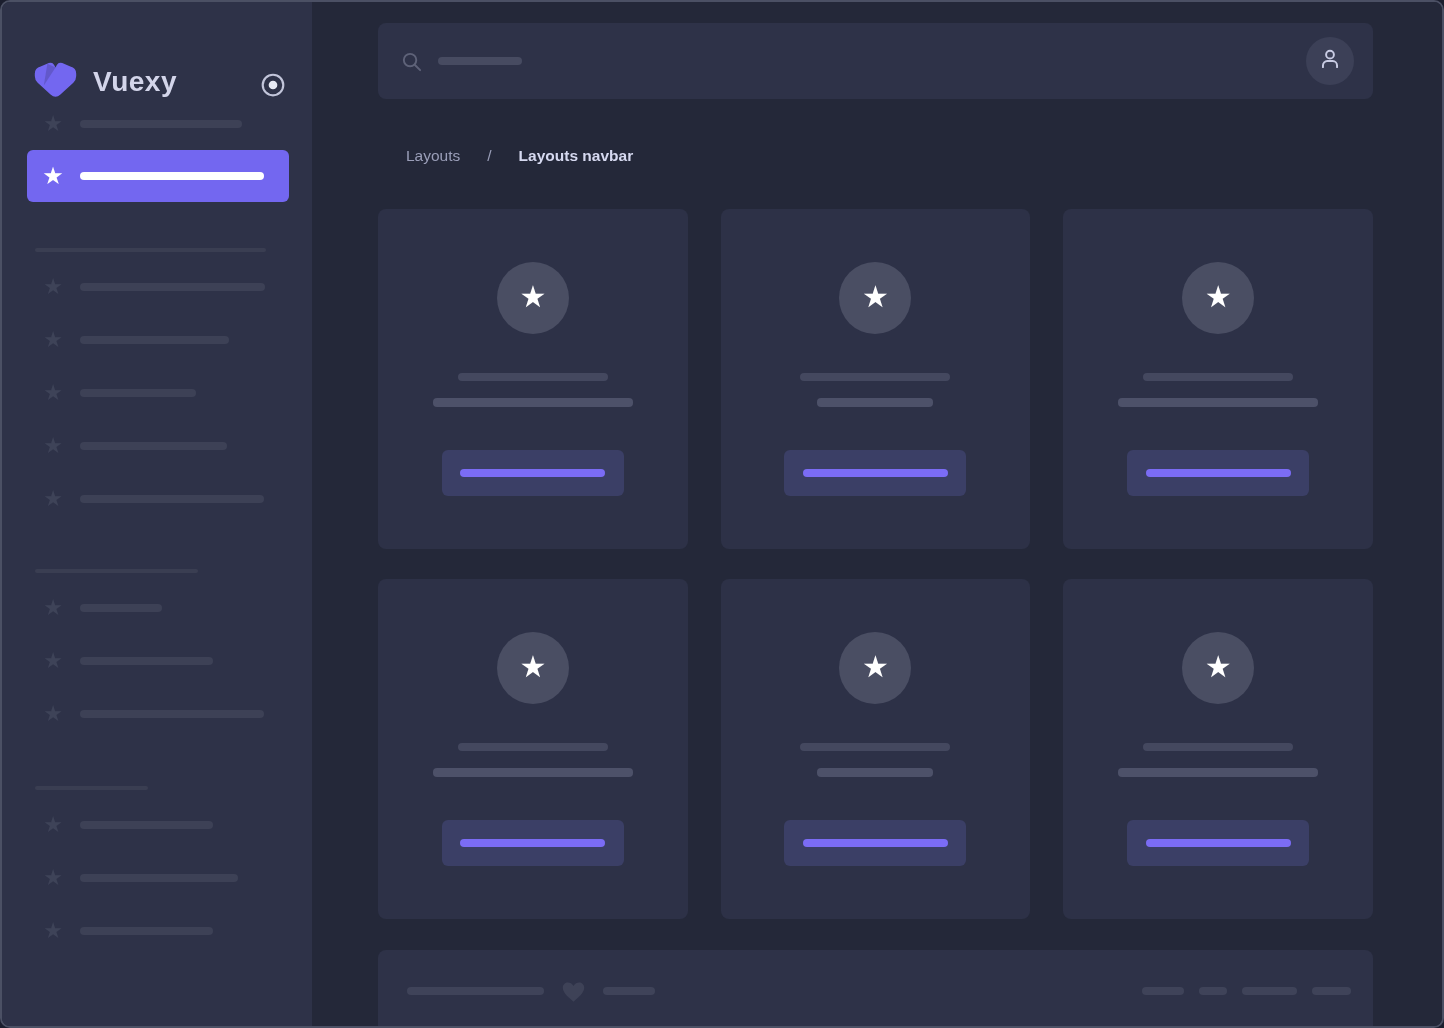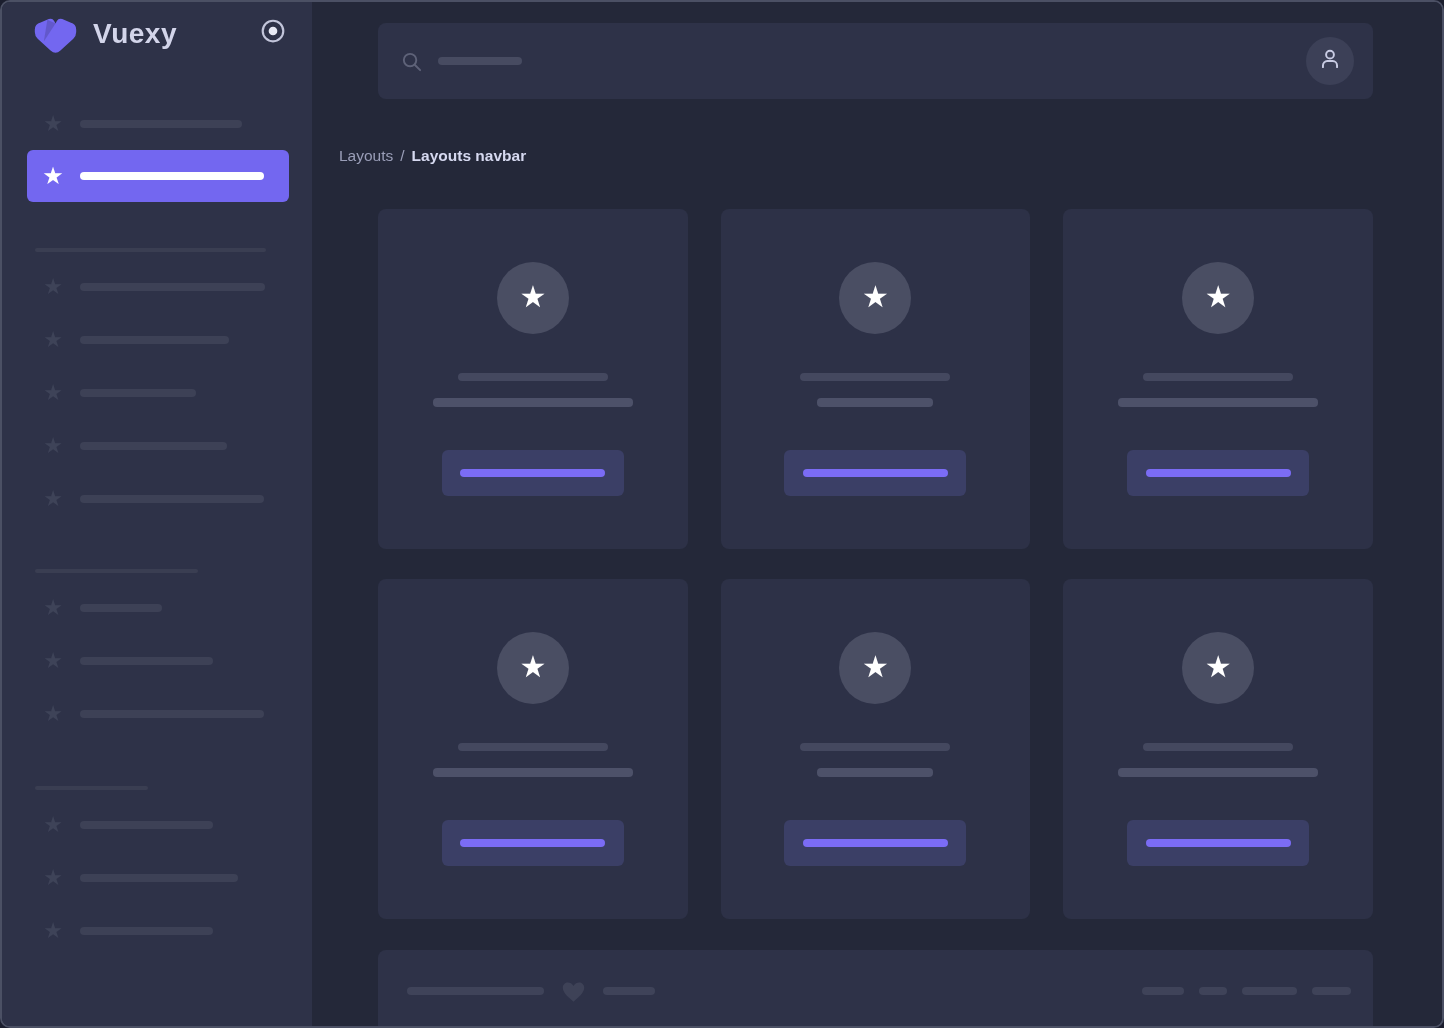--- a/index.html
+++ b/index.html
@@ -12,21 +12,21 @@
   *{box-sizing:border-box;margin:0;padding:0;}
   html,body{width:1444px;height:1028px;background:#1b1e2e;}
   body{font-family:"Liberation Sans","DejaVu Sans",sans-serif;}
   .frame{
     width:1444px;height:1028px;
     border:2px solid #4B5064;border-radius:10px;
     overflow:hidden;display:flex;background:var(--body-bg);
   }
   
   .sidebar{width:310px;flex:0 0 310px;background:var(--surface-bg);height:100%;}
-  .side-head{height:96px;display:flex;align-items:flex-start;padding:16px 26px 0 30px;}
+  .side-head{height:96px;display:flex;align-items:flex-end;padding:16px 26px 0 30px;}
   .logo svg{display:block;}
   .app-title{margin-left:14px;font-size:28px;font-weight:700;color:#D3D5EA;letter-spacing:.5px;}
   .pin{margin-left:auto;display:flex;cursor:pointer;}
   .menu{display:block;}
   .s-item{height:52px;display:flex;align-items:center;padding-left:38px;cursor:pointer;}
   .s-star{width:26px;text-align:center;font-size:22px;line-height:1;color:#3E4358;}
   .s-bar{height:8px;border-radius:4px;background:#3D4156;margin-left:14px;}
   .s-item.active{background:var(--accent);border-radius:6px;margin:0 23px 0 25px;padding-left:13px;}
   .s-item.active .s-star{color:#fff;font-size:24px;}
   .s-item.active .s-bar{background:#fff;}
@@ -41,21 +41,21 @@
     background:var(--surface-bg);display:flex;align-items:center;
     padding:0 19px 0 22px;
   }
   .search{display:flex;align-items:center;flex:1;height:100%;cursor:text;}
   .search svg{display:block;}
   .ph-bar{width:84px;height:8px;border-radius:4px;background:#474B61;margin-left:15px;}
   .avatar{
     margin-left:auto;width:48px;height:48px;border-radius:50%;
     background:#3C4057;display:flex;align-items:center;justify-content:center;cursor:pointer;
   }
-  .breadcrumb{margin:48px 0 0 27px;font-size:15.5px;display:flex;align-items:baseline;}
+  .breadcrumb{margin:48px 0 0 94px;font-size:15.5px;display:flex;align-items:baseline;gap:20px;}
   .bc-parent{color:#9A9EB8;cursor:pointer;}
   .bc-sep{color:#9A9EB8;margin:0 7px;}
   .bc-current{color:#D6D9F0;font-weight:700;}
   
   .grid{
     margin:44px 69px 0 66px;display:grid;
     grid-template-columns:repeat(3,1fr);column-gap:33px;row-gap:30px;
     grid-auto-rows:340px;
   }
   .card{position:relative;background:var(--card-bg);border-radius:8px;}

